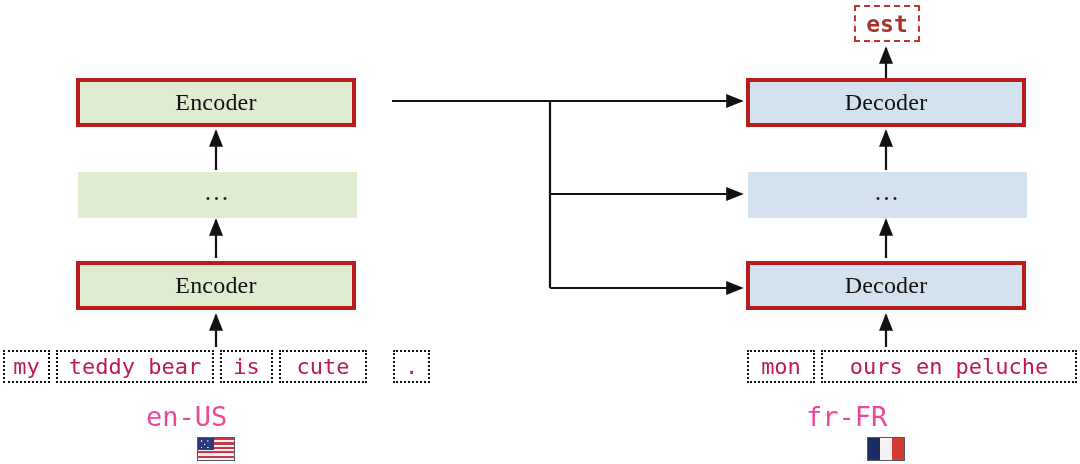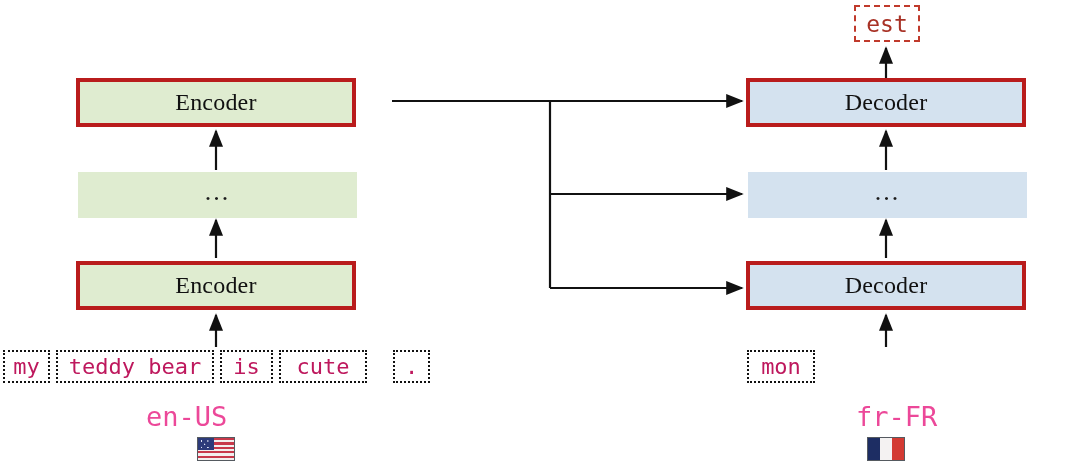--- a/index.html
+++ b/index.html
@@ -71,20 +71,21 @@
     box-sizing: border-box;
     border: 2px dashed #c0392b;
     display: flex;
     align-items: center;
     justify-content: center;
     font-family: "DejaVu Sans Mono", monospace;
     font-size: 23px;
     color: #a83226;
     background: #ffffff;
     white-space: nowrap;
+    font-weight: bold;
   }
 
   
   .locale {
     position: absolute;
     text-align: left;
     font-family: "DejaVu Sans Mono", monospace;
     font-size: 27px;
     color: #ec4899;
     white-space: nowrap;
@@ -210,22 +211,25 @@
     <span>...</span>
   </div>
 
   <div class="stack-box dec" style="left:746px; top:261px; width:280px; height:49px;">
     <span>Decoder</span>
   </div>
 
   <div class="token" style="left:747px; top:350px; width:68px;  height:33px;">
     <span>mon</span>
   </div>
-
-  <div class="locale" style="left:856px; top:401px; width:140px;">fr-FR</div>
+  <div class="token" style="left:821px; top:350px; width:256px; height:33px;">
+    <span>ours en peluche</span>
+  </div>
+
+  <div class="locale" style="left:806px; top:401px; width:140px;">fr-FR</div>
 
   <div class="flag flag-fr" style="left:867px; top:437px; width:38px; height:24px;">
     <span class="b"></span>
       <span class="w"></span>
       <span class="r"></span>
   </div>
 
 </div>
 
 </body></html>

